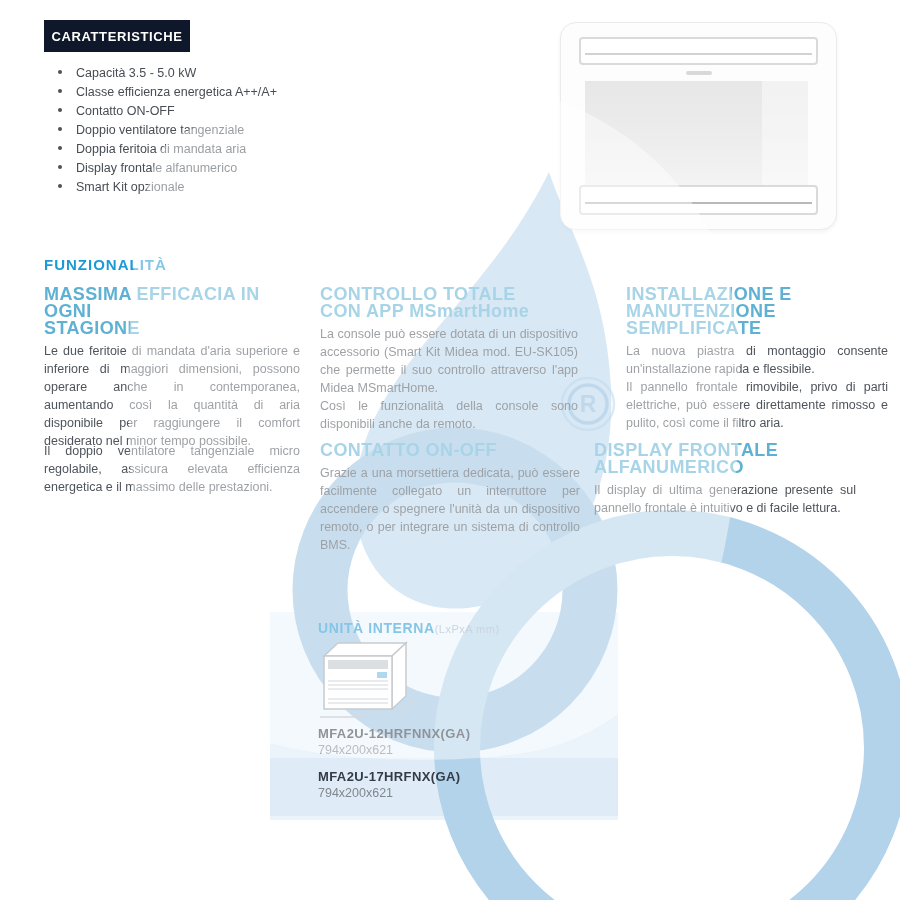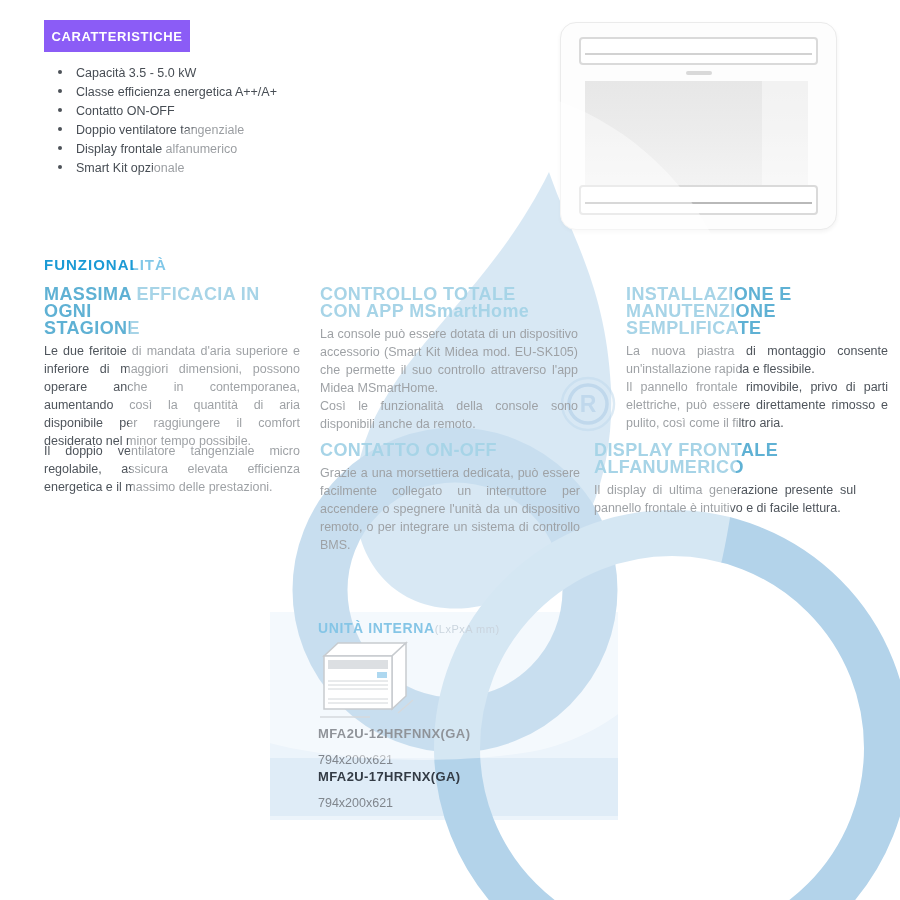--- a/index.html
+++ b/index.html
@@ -13,21 +13,21 @@
   .content-layer{z-index:2;}
   .overlay-layer{z-index:3;pointer-events:none;}
 
   
   .models-panel-bg{position:absolute;left:270px;top:612px;width:348px;height:208px;background:#ecf4fb;}
   .models-panel-band{position:absolute;left:0;top:146px;width:348px;height:58px;background:#dfecf7;}
 
   
   .tab{
     position:absolute;left:44px;top:20px;width:146px;height:32px;
-    background:#8b5cf6;color:#ffffff;font-size:13px;font-weight:bold;letter-spacing:.6px;
+    background:#0f172a;color:#ffffff;font-size:13px;font-weight:bold;letter-spacing:.6px;
     display:flex;align-items:center;justify-content:center;
   }
 
   
   .features{position:absolute;left:58px;top:66px;width:300px;list-style:none;margin:0;padding:0;}
   .features li{display:flex;align-items:baseline;height:19px;font-size:12.5px;color:#474d54;}
   .features .dot{width:4px;height:4px;border-radius:50%;background:#4c5258;margin-right:14px;position:relative;top:-3px;flex:0 0 auto;}
 
   
   .product{
@@ -56,21 +56,21 @@
 
   
   .ui-title{position:absolute;left:318px;top:620px;font-size:14px;}
   .ui-title .t1{font-weight:bold;letter-spacing:.6px;color:#2196d2;text-align:right;}
   .ui-title .t2{font-size:11px;color:#9fb2c3;letter-spacing:.5px;}
   .unit-icon{position:absolute;left:314px;top:636px;}
   .model{position:absolute;left:318px;}
   .m1{top:726px;}
   .m2{top:769px;}
   .model .name{font-size:13px;font-weight:bold;letter-spacing:.4px;color:#333b45;text-align:right;}
-  .model .dims{font-size:12.5px;color:#80868d;margin-top:12px;}
+  .model .dims{font-size:12.5px;color:#80868d;margin-top:2px;}
 </style>
 </head>
 <body>
 
 <div class="page">
 
   <div class="layer bg-layer">
     <div class="models-panel-bg">
       <div class="models-panel-band"></div>
     </div>
@@ -100,20 +100,24 @@
           <span class="dot"></span>
           <span>Classe efficienza energetica A++/A+</span>
         </li>
       <li>
           <span class="dot"></span>
           <span>Contatto ON-OFF</span>
         </li>
       <li>
           <span class="dot"></span>
           <span>Doppio ventilatore tangenziale</span>
+        </li>
+      <li>
+          <span class="dot"></span>
+          <span>Doppia feritoia di mandata aria</span>
         </li>
       <li>
           <span class="dot"></span>
           <span>Display frontale alfanumerico</span>
         </li>
       <li>
           <span class="dot"></span>
           <span>Smart Kit opzionale</span>
         </li>
     </ul>

